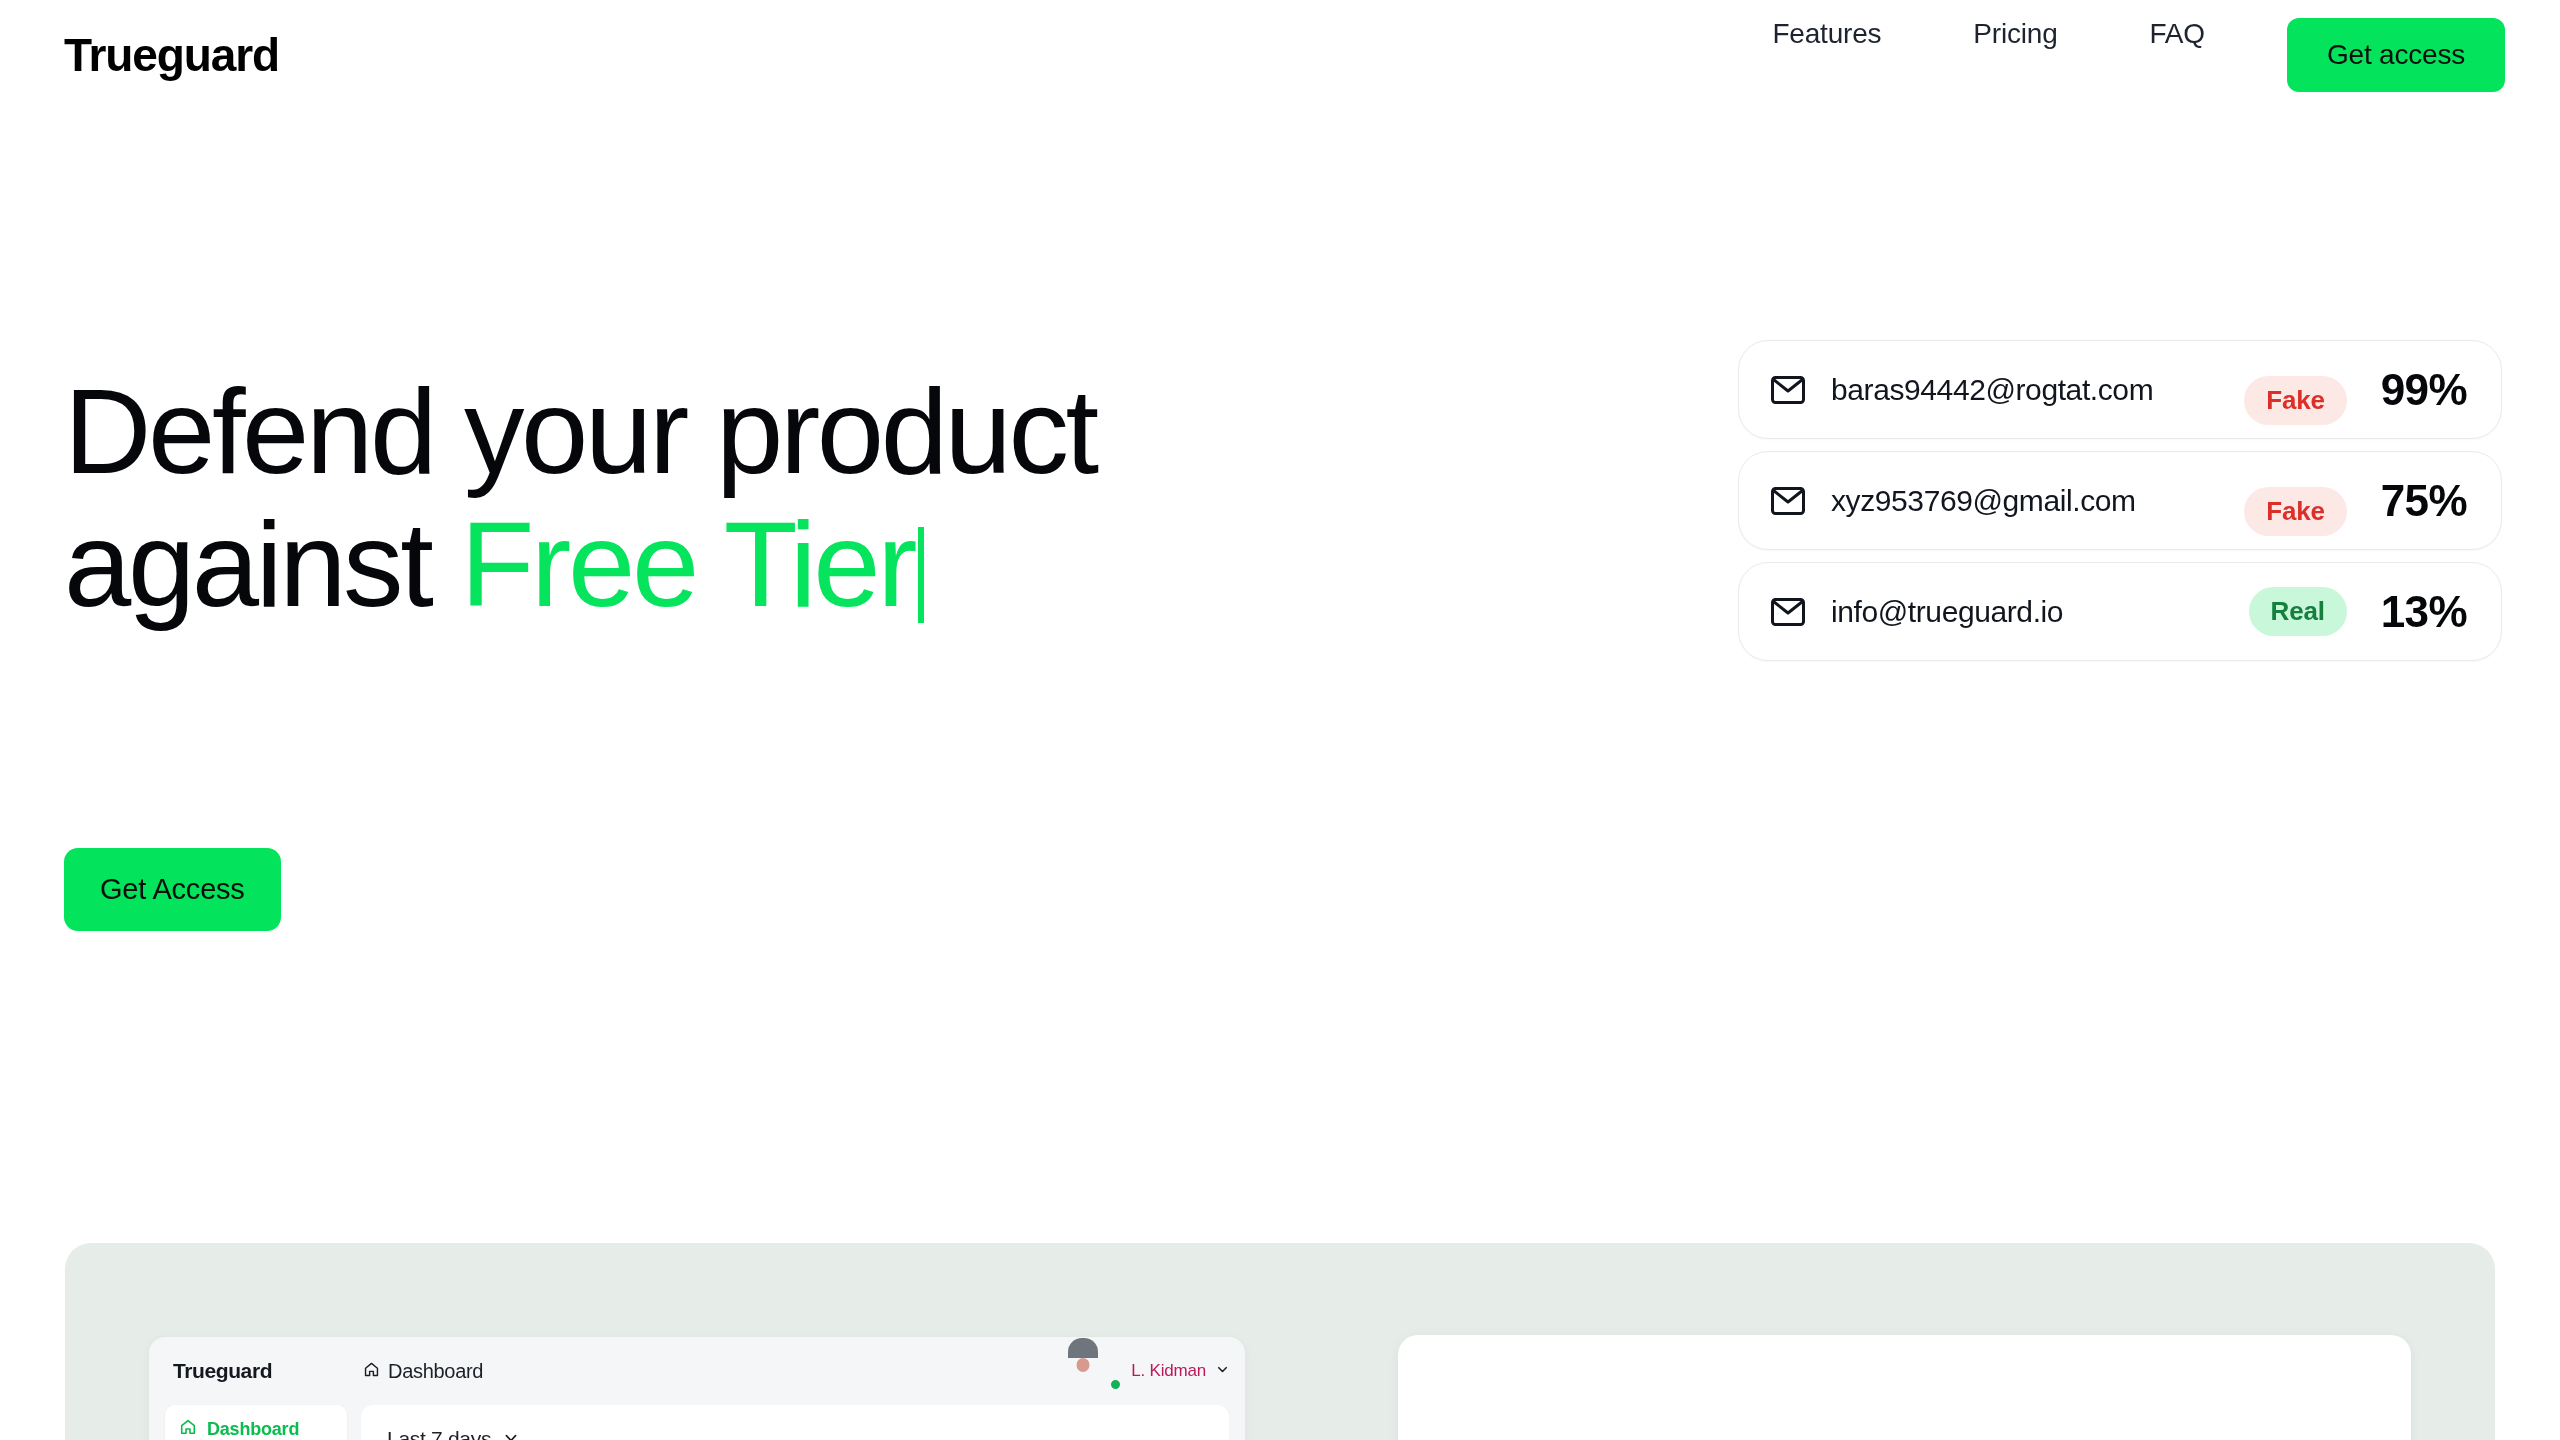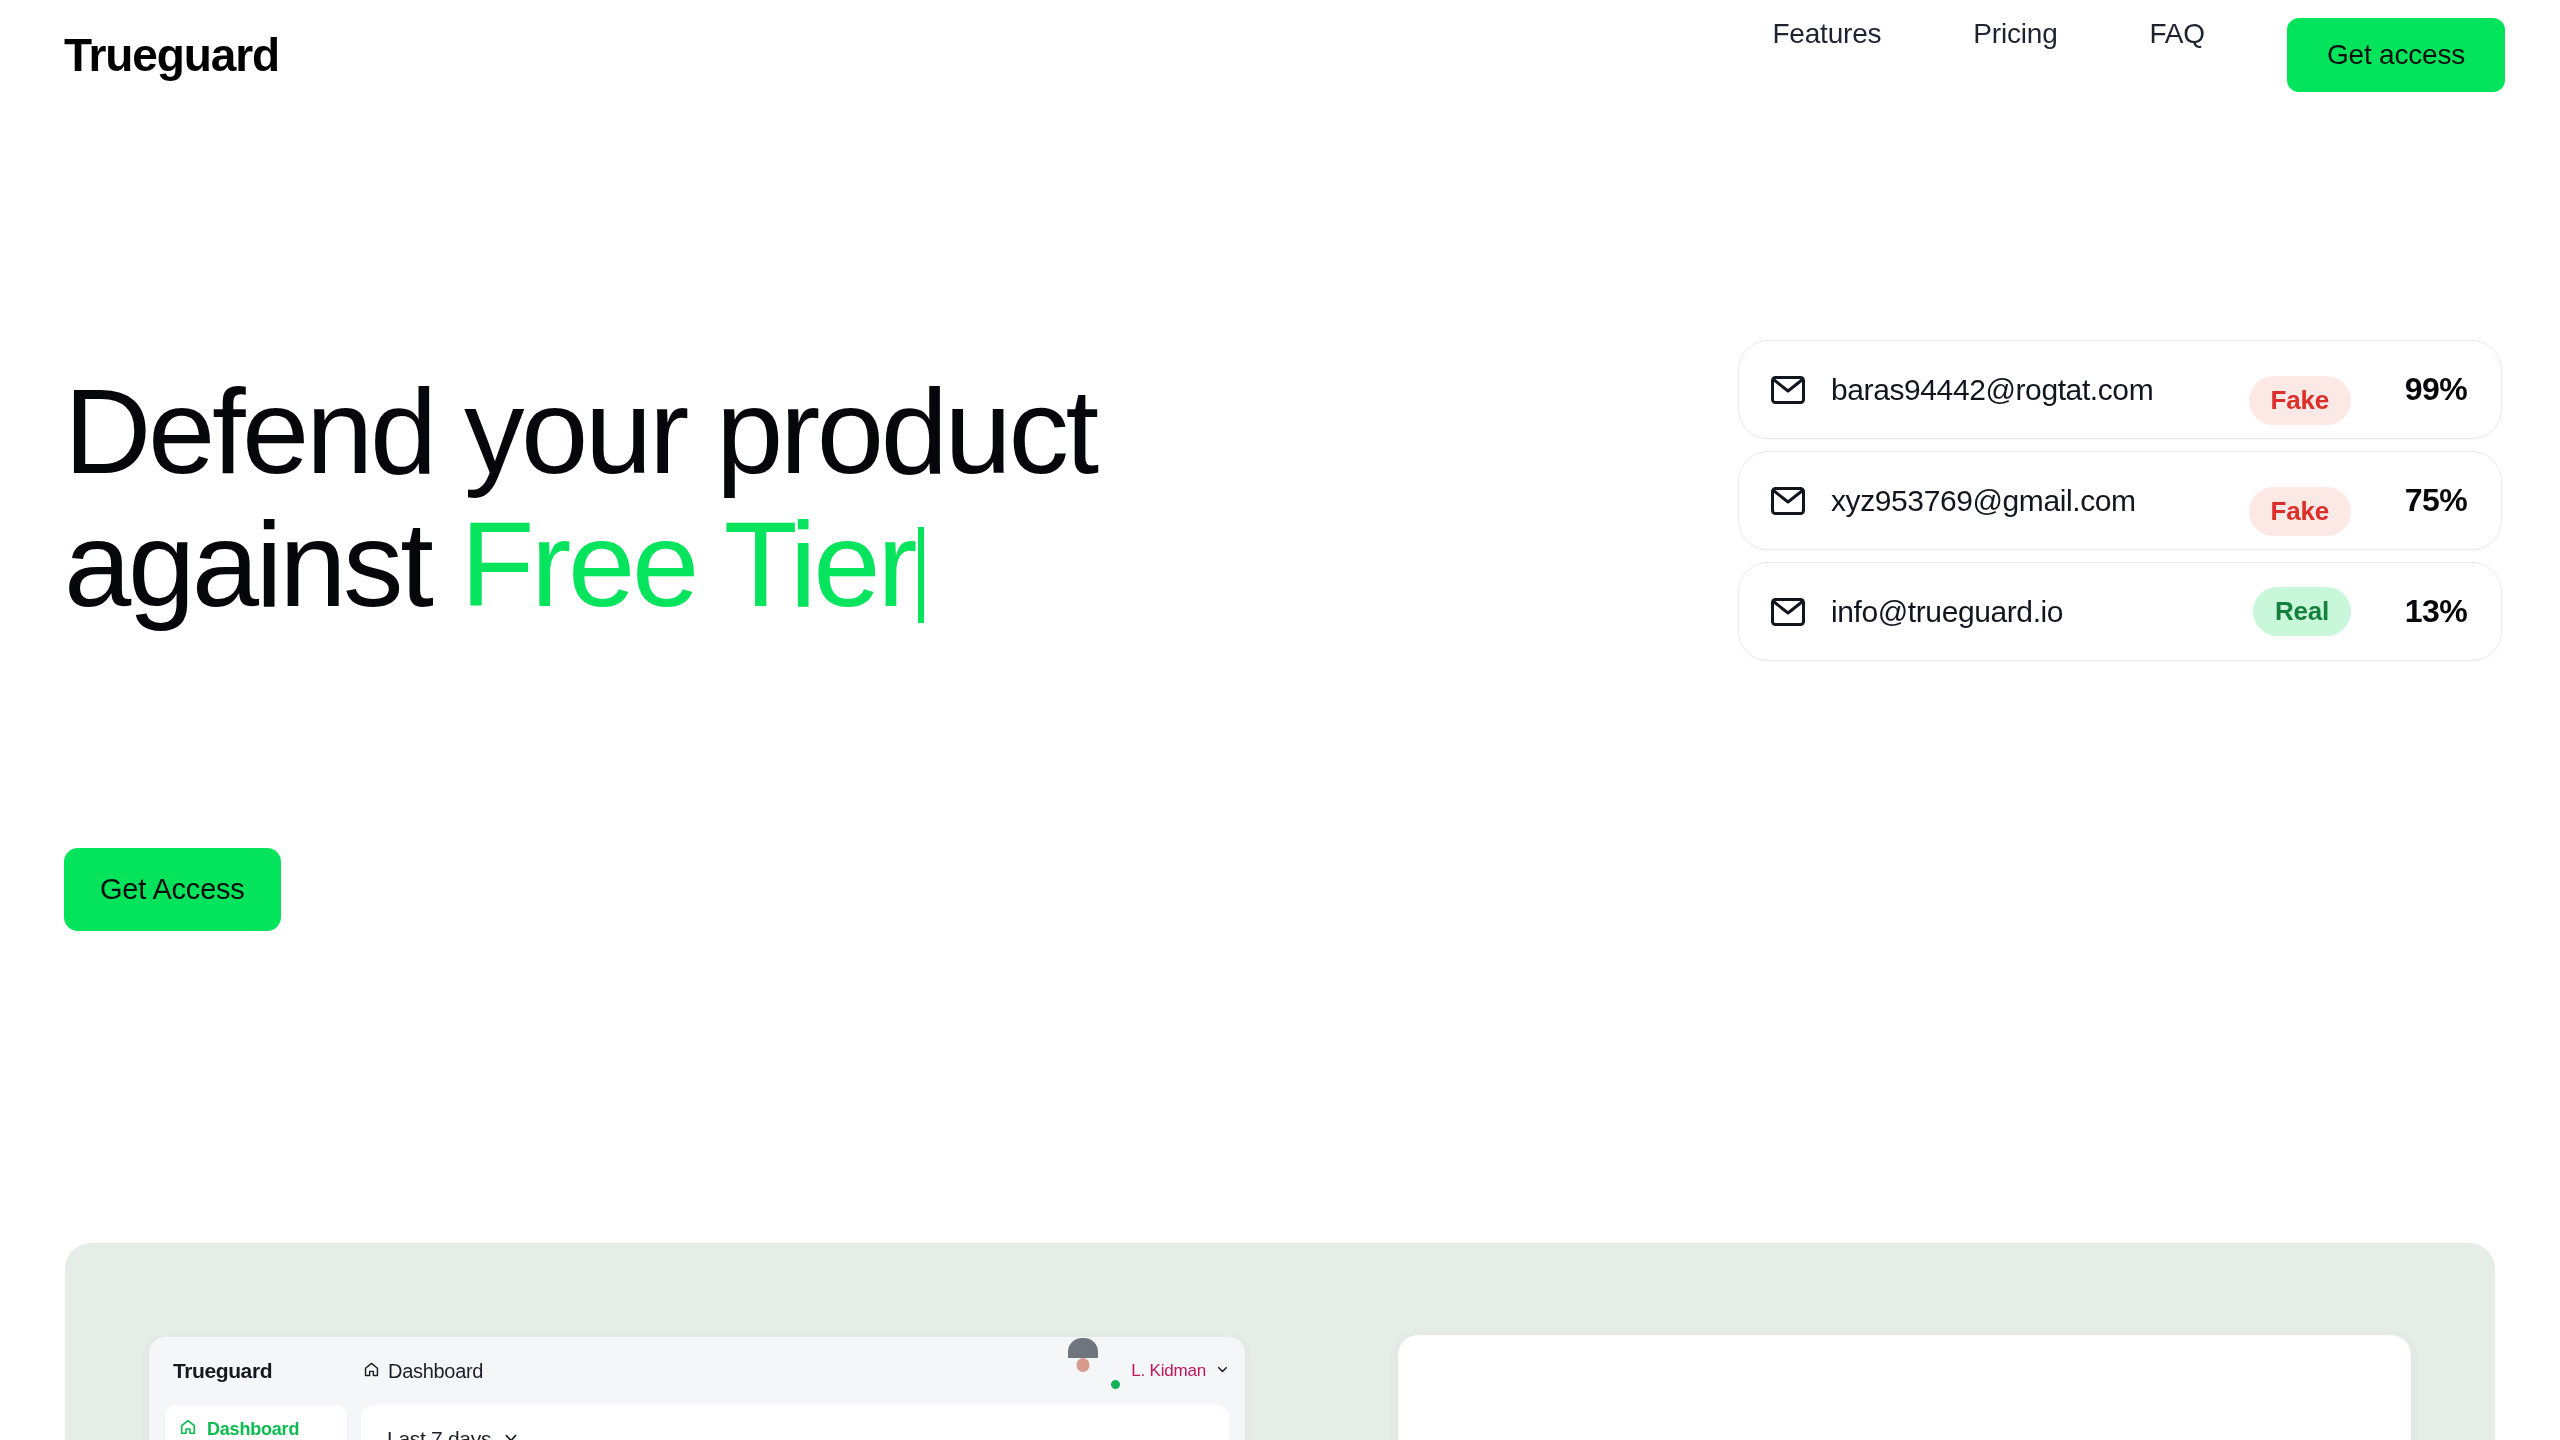--- a/index.html
+++ b/index.html
@@ -174,21 +174,21 @@
     letter-spacing: -0.2px;
     border-radius: 999px;
     padding: 9px 22px;
     white-space: nowrap;
   }
   .badge-fake { background: #fce9e6; color: #dc2f2a; margin-top: 22px; }
   .badge-real { background: #c9f7da; color: #15803d; }
 
   .pct {
     margin-left: 34px;
-    font-size: 32px;
+    font-size: 44px;
     font-weight: 700;
     letter-spacing: -0.6px;
     color: #05070a;
     min-width: 82px;
     text-align: right;
     white-space: nowrap;
   }
 
   
   .showcase {

